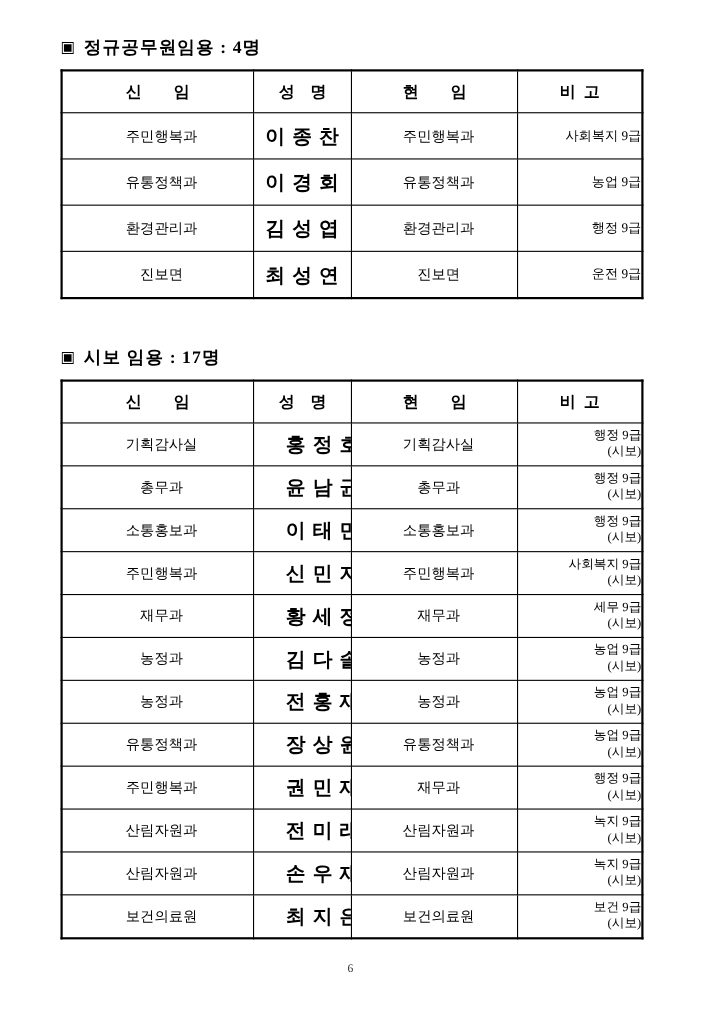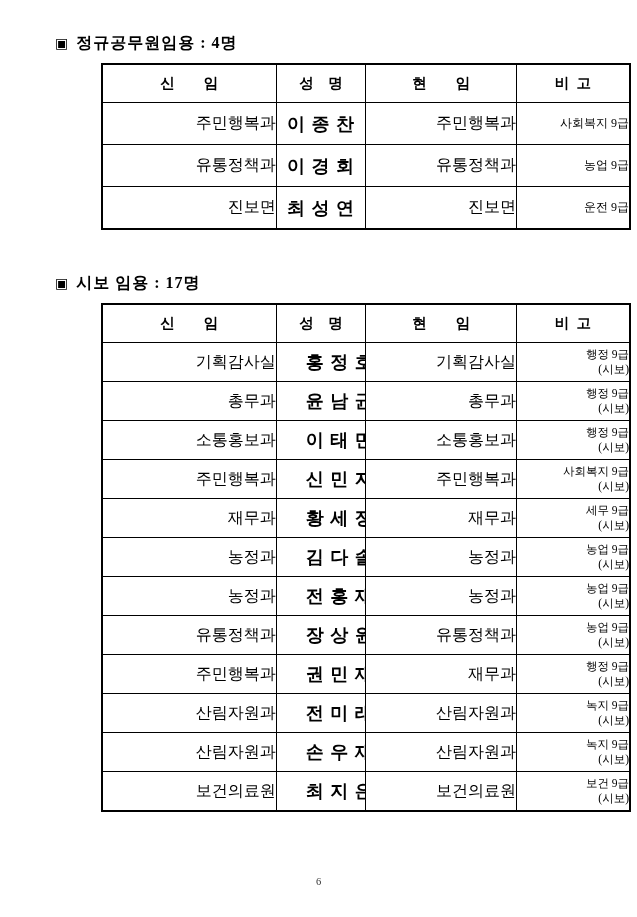--- a/index.html
+++ b/index.html
@@ -32,21 +32,20 @@
   .title-probation { margin-top: 43px; margin-bottom: 9px; }
   .bullet {
     font-size: 14px;
     line-height: 1;
   }
   table {
     width: 100%;
     border-collapse: collapse;
     table-layout: fixed;
     border: 2px solid #000;
-    margin-left: 46px;
   }
   th, td {
     border: 1px solid #000;
     vertical-align: middle;
     overflow: hidden;
     padding: 0;
   }
   col.c-new     { width: 33%; }
   col.c-name    { width: 17%; }
   col.c-current { width: 28.5%; }
@@ -54,23 +53,23 @@
   th {
     font-weight: bold;
     font-size: 14.5px;
     text-align: center;
     white-space: pre;
     height: 37px;
   }
   .t-regular td   { height: 41px; }
   .t-probation td { height: 38px; padding-left: 29px; }
   td.cell-new, td.cell-current {
-    text-align: right;
+    text-align: center;
     padding-left: 7px;
-    font-size: 16px;
+    font-size: 13px;
   }
   td.cell-name {
     text-align: center;
     font-weight: bold;
     font-size: 18px;
     letter-spacing: 1px;
     white-space: pre;
   }
   td.cell-note {
     text-align: right;
@@ -122,20 +121,26 @@
           <td class="cell-current"><span>주민행복과</span></td>
           <td class="cell-note"><span>사회복지 9급</span></td>
         </tr>
         <tr>
           <td class="cell-new"><span>유통정책과</span></td>
           <td class="cell-name"><span>이 경 회</span></td>
           <td class="cell-current"><span>유통정책과</span></td>
           <td class="cell-note"><span>농업 9급</span></td>
         </tr>
         <tr>
+          <td class="cell-new"><span>환경관리과</span></td>
+          <td class="cell-name"><span>김 성 엽</span></td>
+          <td class="cell-current"><span>환경관리과</span></td>
+          <td class="cell-note"><span>행정 9급</span></td>
+        </tr>
+        <tr>
           <td class="cell-new"><span>진보면</span></td>
           <td class="cell-name"><span>최 성 연</span></td>
           <td class="cell-current"><span>진보면</span></td>
           <td class="cell-note"><span>운전 9급</span></td>
         </tr>
       </tbody>
   </table>
 
   <div class="section-title title-probation">
     <span class="bullet">▣</span>

